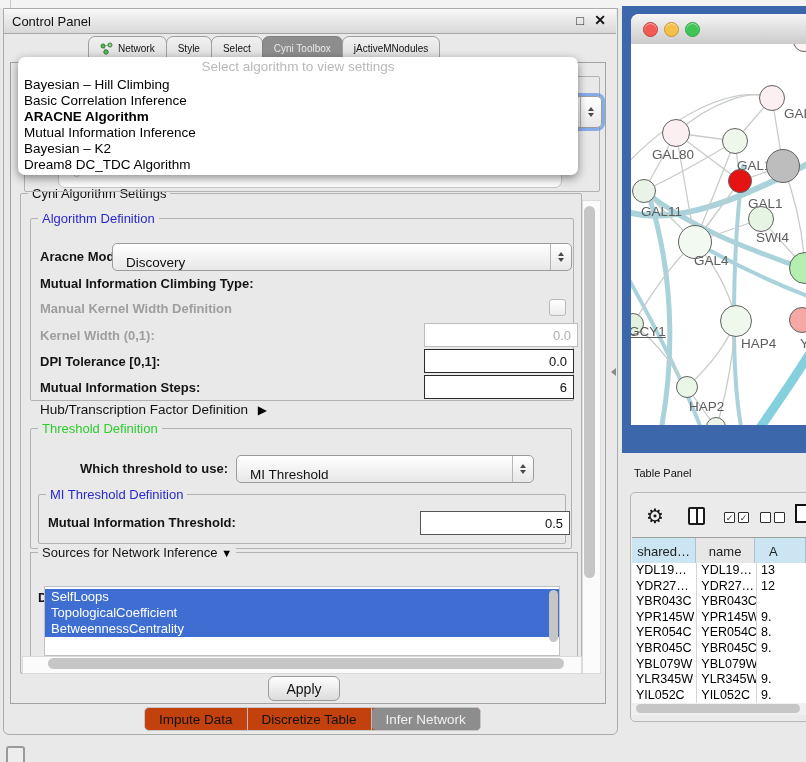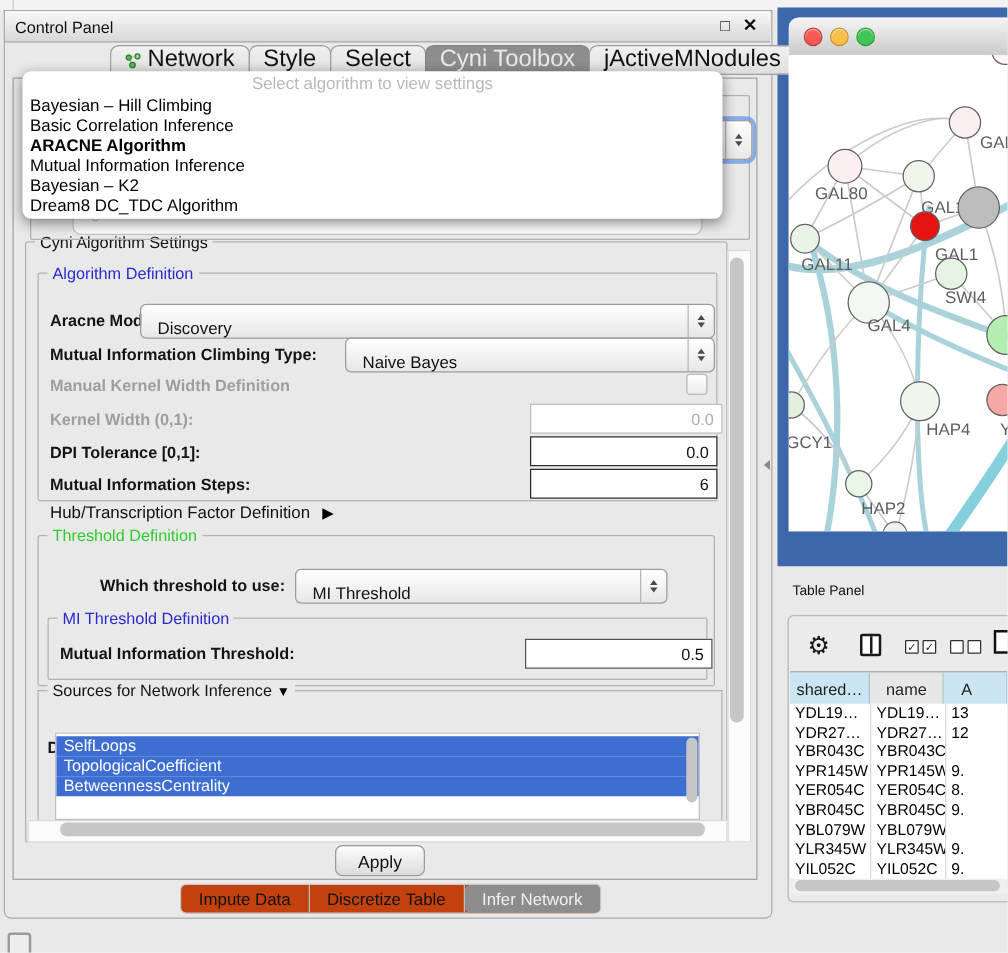--- a/index.html
+++ b/index.html
@@ -9,21 +9,21 @@
 
   
   #cp{left:3px;top:8px;width:613px;height:725px;background:#e9e9e9;border:1px solid #acacac;border-radius:0 0 6px 6px;}
   #cp-titlebar{left:4px;top:9px;width:612px;height:24px;background:linear-gradient(#f8f8f8,#d8d8d8);
                border-bottom:1px solid #a6a6a6;display:flex;align-items:center;}
   #cp-title{font-size:13px;color:#111;padding-left:8px;}
   #cp-float{position:absolute;right:32px;top:4px;font-size:13px;font-weight:bold;color:#222;cursor:default;}
   #cp-close{position:absolute;right:10px;top:3px;font-size:14px;font-weight:bold;color:#111;cursor:default;}
 
   #cp-tabs{left:88px;top:36px;display:flex;align-items:flex-end;}
-  .tab{height:22px;padding:0 11px;display:flex;align-items:center;gap:5px;font-size:19px;color:#111;
+  .tab{height:22px;padding:0 11px;display:flex;align-items:center;gap:5px;font-size:10px;color:#111;
        background:linear-gradient(#f1f1f1,#dedede);border:1px solid #9f9f9f;border-radius:7px 7px 0 0;margin-right:-1px;}
   .tab.sel{background:#8d8d8d;color:#e9e9e9;border-color:#828282;}
 
   #cp-content{left:10px;top:62px;width:594px;height:640px;border:1px solid #a3a3a3;background:#e9e9e9;}
 
   
   .combo{background:linear-gradient(#ffffff,#e7e7e7);border:1px solid #9c9c9c;border-radius:5px;
          display:flex;align-items:flex-end;font-size:13.5px;color:#111;}
   .combo .cval{padding-left:13px;flex:1;}
   .stepper{width:20px;align-self:stretch;border-left:1px solid #b5b5b5;display:flex;flex-direction:column;
@@ -163,27 +163,20 @@
   <span class="abs flabel" style="left:40px;top:249px;">Aracne Mode:</span>
   <div class="abs combo" style="left:112px;top:243px;width:458px;height:26px;">
     <span class="cval">Discovery</span>
     <span class="stepper">
         <span class="tri-up"></span>
         <span class="tri-dn"></span>
       </span>
   </div>
 
   <span class="abs flabel" style="left:40px;top:276px;">Mutual Information Climbing Type:</span>
-  <div class="abs combo" style="left:276px;top:270px;width:294px;height:26px;">
-    <span class="cval">Naive Bayes</span>
-    <span class="stepper">
-        <span class="tri-up"></span>
-        <span class="tri-dn"></span>
-      </span>
-  </div>
 
   <span class="abs flabel dis" style="left:40px;top:301px;">Manual Kernel Width Definition</span>
   <div class="abs" style="left:549px;top:299px;width:15px;height:15px;border:1px solid #b9b9b9;border-radius:3px;background:linear-gradient(#fff,#ececec);"></div>
 
   <span class="abs flabel dis" style="left:40px;top:328px;">Kernel Width (0,1):</span>
   <div class="abs field" style="left:424px;top:323px;width:146px;height:22px;border:1px solid #bdbdbd;color:#aeaeae;">
     <span>0.0</span>
   </div>
 
   <span class="abs flabel" style="left:40px;top:354px;">DPI Tolerance [0,1]:</span>
@@ -302,21 +295,21 @@
         <div class="nlabel" style="left: 117px; top: 152px;">GAL1</div>
         <div class="nnode" style="left: 135px; top: 105px; width: 34px; height: 34px; background: rgb(189, 189, 189);"></div>
         <div class="nnode" style="left: 1px; top: 135px; width: 24px; height: 24px; background: rgb(233, 244, 230);"></div>
         <div class="nlabel" style="left: 10px; top: 160px;">GAL11</div>
         <div class="nnode" style="left: 117px; top: 162px; width: 26px; height: 26px; background: rgb(230, 245, 227);"></div>
         <div class="nlabel" style="left: 125px; top: 186px;">SWI4</div>
         <div class="nnode" style="left: 47px; top: 181px; width: 34px; height: 34px; background: rgb(241, 249, 240);"></div>
         <div class="nlabel" style="left: 63px; top: 209px;">GAL4</div>
         <div class="nnode" style="left: 158px; top: 208px; width: 32px; height: 32px; background: rgb(180, 238, 176);"></div>
         <div class="nnode" style="left: -9px; top: 269px; width: 22px; height: 22px; background: rgb(226, 241, 222);"></div>
-        <div class="nlabel" style="left: -2px; top: 302px;">GCY1</div>
+        <div class="nlabel" style="left: -2px; top: 280px; text-decoration: underline;">GCY1</div>
         <div class="nnode" style="left: 89px; top: 261px; width: 32px; height: 32px; background: rgb(240, 248, 238);"></div>
         <div class="nlabel" style="left: 110px; top: 292px;">HAP4</div>
         <div class="nnode" style="left: 158px; top: 263px; width: 26px; height: 26px; background: rgb(245, 168, 164);"></div>
         <div class="nlabel" style="left: 169px; top: 292px;">Y</div>
         <div class="nnode" style="left: 45px; top: 332px; width: 22px; height: 22px; background: rgb(234, 246, 231);"></div>
         <div class="nlabel" style="left: 58px; top: 355px;">HAP2</div>
         <div class="nnode" style="left: 75px; top: 373px; width: 20px; height: 20px; background: rgb(235, 246, 233);"></div>
       </div>
   </div>
 

